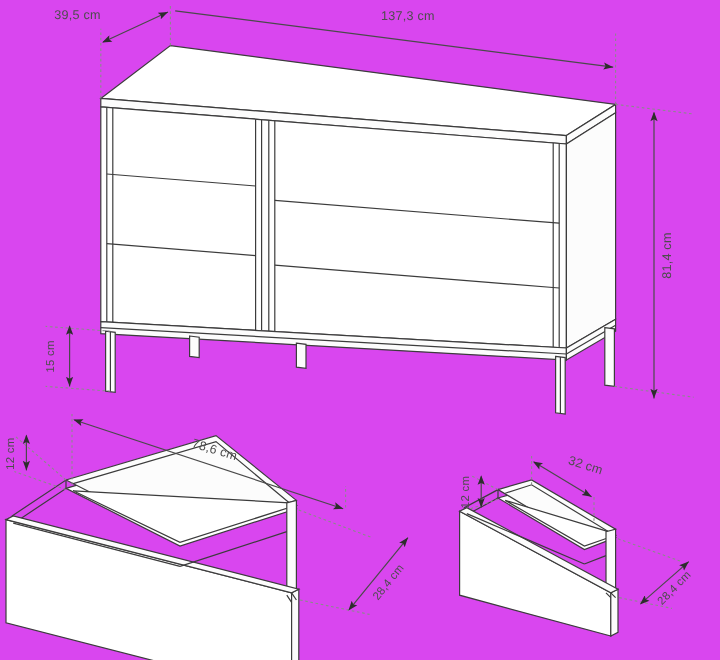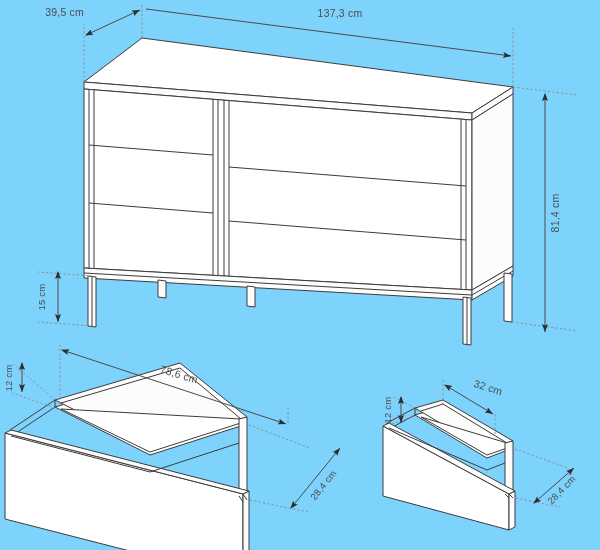--- a/index.html
+++ b/index.html
@@ -10,21 +10,21 @@
   body {
     width: 600px;
     height: 550px;
     font-family: "Liberation Sans", sans-serif;
     overflow: hidden;
   }
   #sheet {
     position: relative;
     width: 600px;
     height: 550px;
-    background: #7dd3fc;
+    background: #d946ef;
   }
   svg#drawing {
     display: block;
     width: 600px;
     height: 550px;
   }
   .obj-line {
     fill: none;
     stroke: #3c3c3c;
     stroke-width: 1;

